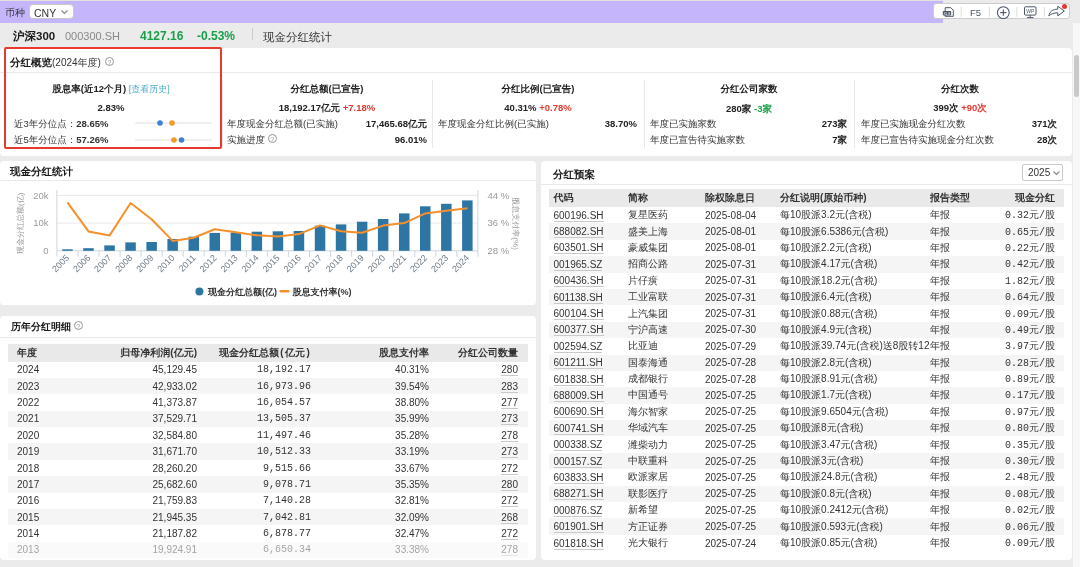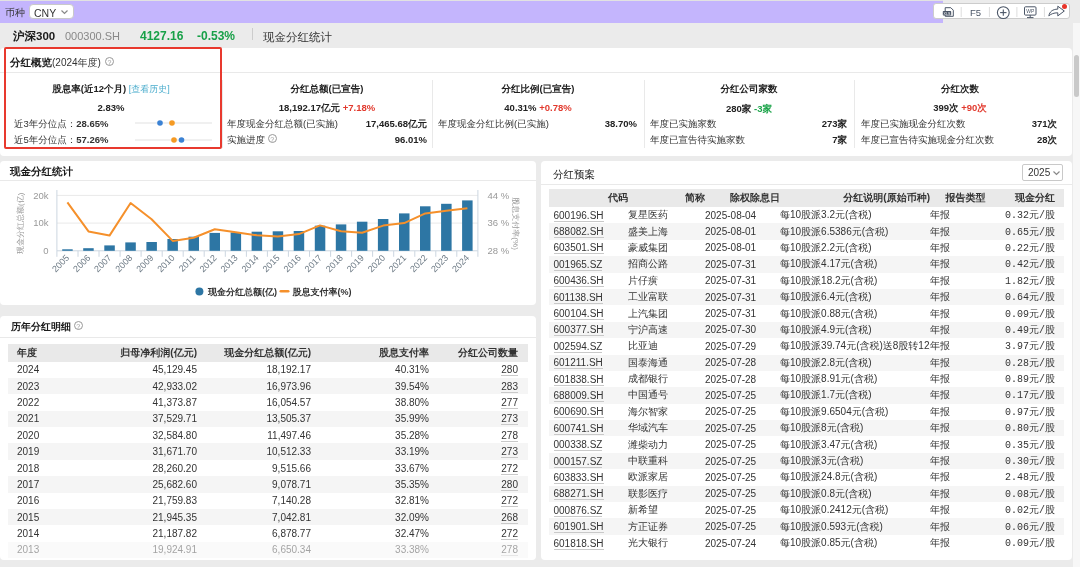--- a/index.html
+++ b/index.html
@@ -26,26 +26,26 @@
 .ovv { position:absolute; font-weight:bold; font-size:9.5px; color:#222; white-space:nowrap; text-align:center; width:210px; }
 .dl { position:absolute; font-size:9.5px; color:#333; }
 .dv { position:absolute; font-size:9.5px; color:#222; font-weight:bold; text-align:right;padding-left:6px; }
 
 #ltab { position:absolute; left:8px; top:343.5px; width:520px; font-size:10px; }
 #ltab th { background:#e9e9e9; height:18px; font-weight:bold; color:#333; }
 #ltab td { height:16.4px; color:#333; }
 #ltab tr.alt td { background:#f5f5f5; }
 #ltab .c1 { width:60px; text-align:left; padding-left:9px; }
 #ltab .c2 { width:129px; text-align:right; }
-#ltab .c3 { width:114px; text-align:right; }
+#ltab .c3 { width:114px; text-align:right;font-family:Liberation Mono, monospace; }
 #ltab .c4 { width:118px; text-align:right; }
 #ltab .c5 { width:99px; text-align:right; padding-right:10px; }
 
 #rtab { position:absolute; left:549px; top:189px; width:514.5px; font-size:10px; }
-#rtab th { background:#e9e9e9; height:18px; font-weight:bold; color:#333; text-align:right; }
+#rtab th { background:#e9e9e9; height:18px; font-weight:bold; color:#333; text-align:left; }
 #rtab td { height:16.4px; color:#333; }
 #rtab tr.alt td { background:#f5f5f5; }
 #rtab .r1 { width:79px; padding-left:4.5px; }
 #rtab .r2 { width:77px; }
 #rtab .r3 { width:75px; }
 #rtab .r4 { width:150px; }
 #rtab .r5 { width:55.5px; }
 #rtab .r6 { width:78px; text-align:right; padding-right:8.5px;font-family:Liberation Mono, monospace; }
 </style></head>
 <body>
@@ -323,21 +323,21 @@
         <td class="c1">2013</td>
         <td class="c2">19,924.91</td>
         <td class="c3">6,650.34</td>
         <td class="c4">33.38%</td>
         <td class="c5"><span class="u">278</span></td>
       </tr>
 </tbody>
   </table>
 
 <div class="card" style="left:541px;top:161px;width:531px;height:398.5px"></div>
-<div class="abs" style="left:553px;top:168px;font-size:10.5px;font-weight:normal;color:#1a1a1a">分红预案</div>
+<div class="abs" style="left:553px;top:168px;font-size:10.5px;font-weight:bold;color:#1a1a1a">分红预案</div>
 <div class="abs" style="left:1022px;top:163.5px;width:41px;height:17px;border:1px solid #c9c9c9;border-radius:2px;background:#ffffff">
   <span class="abs" style="left:5px;top:2.5px;color:#333">2025</span>
   <svg class="abs" style="left:29px;top:5.5px" width="9" height="7">
       <path d="M1.5 1.5 L4.5 4.5 L7.5 1.5" stroke="#888" stroke-width="1.2" fill="none"></path>
     </svg>
 </div>
 <div class="sep" style="left:541px;top:183.5px;width:531px"></div>
 <table id="rtab">
 <tbody>
       <tr>

